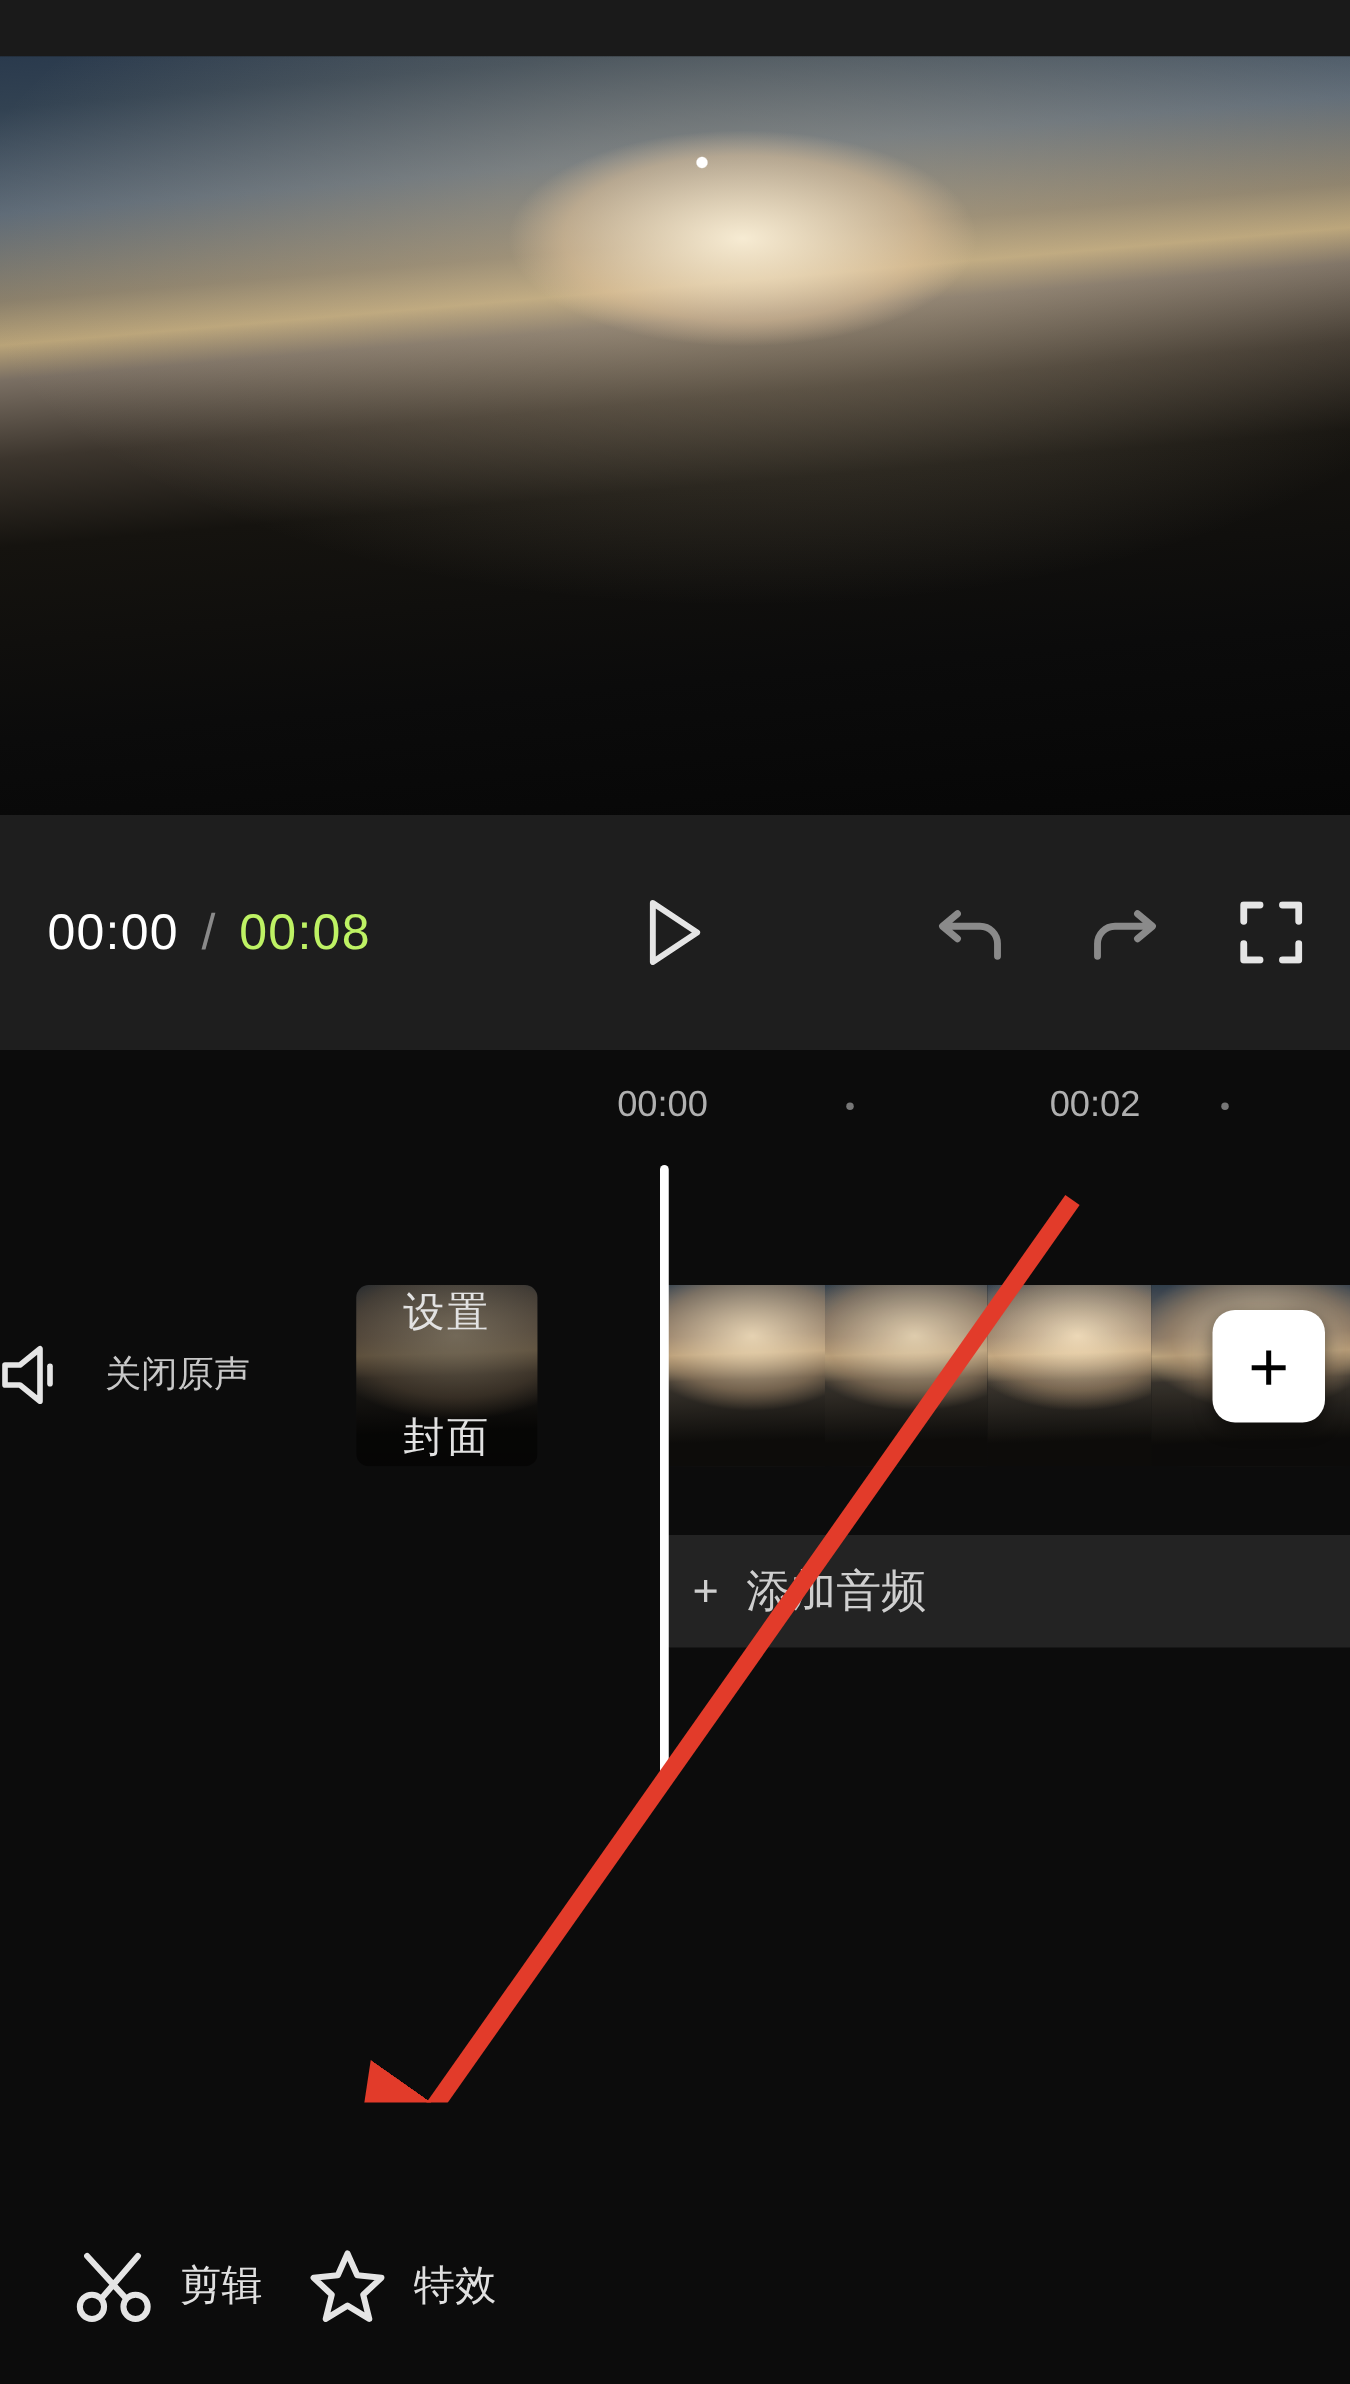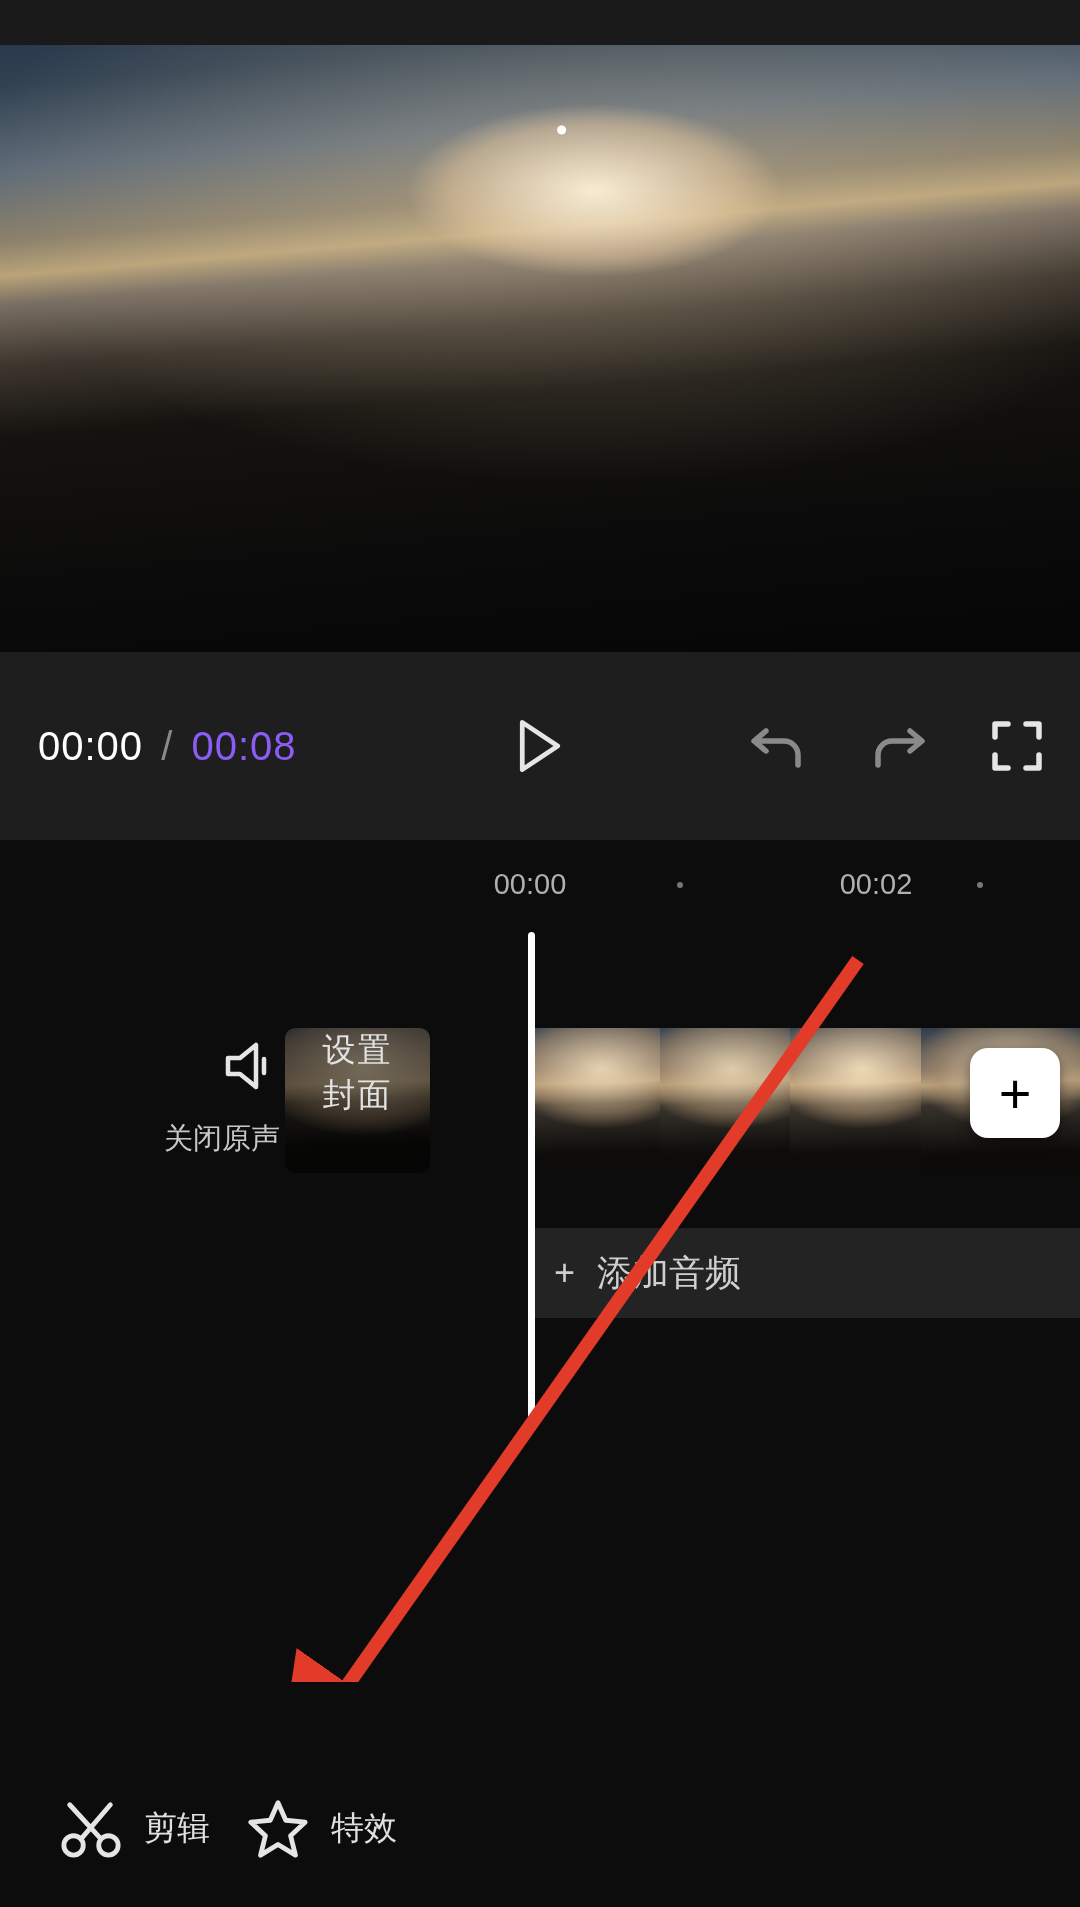--- a/index.html
+++ b/index.html
@@ -18,37 +18,37 @@
         radial-gradient(ellipse 900px 420px at 55% 24%, rgba(220,200,165,0.35), transparent 70%),
         linear-gradient(175deg, #2a3a4d 0%, #324252 6%, #5d6a77 18%, #8a7f6a 28%, #b9a378 33%, #7a6f63 37%, #3c352d 46%, #15130f 56%, #0b0b0b 78%, #060606 100%);
       position: relative;
       overflow: hidden;
     }
 
     
     .transport { height: 188px; background: #1e1e1e; display: flex; align-items: center; padding: 0 38px; }
     .time { font-size: 40px; color: #fff; font-weight: 500; letter-spacing: 1px; }
     .time-sep { color: #8a8a8a; padding: 0 6px; }
-    .time-total { color: #8b5cf6; }
+    .time-total { color: #bef264; }
     .spacer { flex: 1; }
     .ctrl-btn { margin-left: 64px; display: inline-flex; align-items: center; justify-content: center; }
     .play-wrap { position: absolute; left: 50%; transform: translateX(-50%); display: inline-flex; }
 
     
     .timeline { flex: 1; background: #0c0c0c; position: relative; overflow: hidden; }
     .ruler { position: absolute; top: 28px; left: 0; right: 0; height: 40px; color: #b0b0b0; font-size: 29px; }
     .ruler-mark { position: absolute; top: 0; transform: translateX(-50%); }
     .ruler-dot { position: absolute; top: 14px; width: 6px; height: 6px; border-radius: 50%; background: #777; transform: translateX(-50%); }
 
     .track-row { position: absolute; top: 180px; left: 0; right: 0; height: 160px; display: flex; align-items: center; }
-    .mute-col { width: 280px; display: flex; flex-direction: column; align-items: flex-end; gap: 28px; }
+    .mute-col { width: 280px; display: flex; flex-direction: row; align-items: center; gap: 28px; }
     .mute-label { font-size: 29px; color: #c8c8c8; }
     .cover-tile {
       width: 145px; height: 145px; border-radius: 10px;
-      display: flex; flex-direction: column; align-items: center; justify-content: flex-start;
+      display: flex; flex-direction: column; align-items: center; justify-content: space-between;
       font-size: 33px; color: #e2e2e2; letter-spacing: 2px; margin-left: 5px; margin-right: 40px;
       background:
         linear-gradient(rgba(0,0,0,0.45), rgba(0,0,0,0.55)),
         radial-gradient(ellipse 150px 90px at 55% 28%, rgba(235,215,180,0.85), rgba(180,150,115,0.5) 55%, transparent 75%),
         linear-gradient(178deg, #33414f 0%, #86786a 28%, #b9a27a 38%, #3a352e 50%, #0d0c0a 80%);
     }
     .clip-strip { position: absolute; left: 530px; right: 0; height: 145px; overflow: hidden; border-radius: 4px 0 0 4px; }
     .seg {
       height: 100%;
       background:

